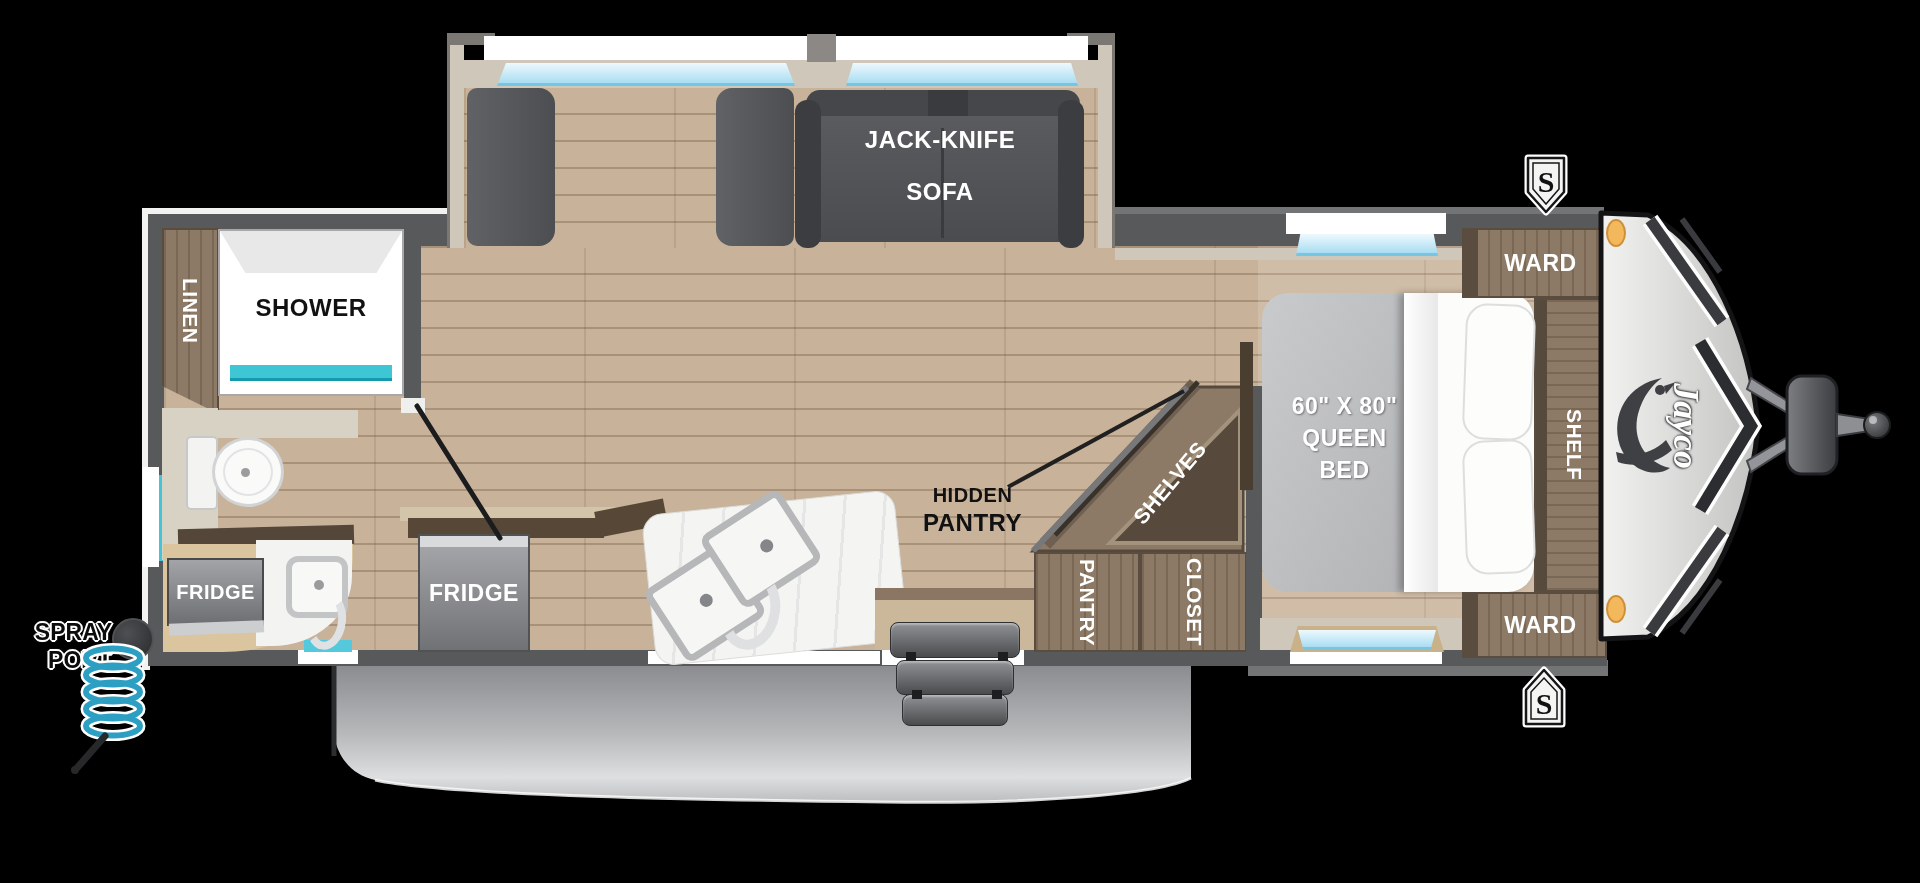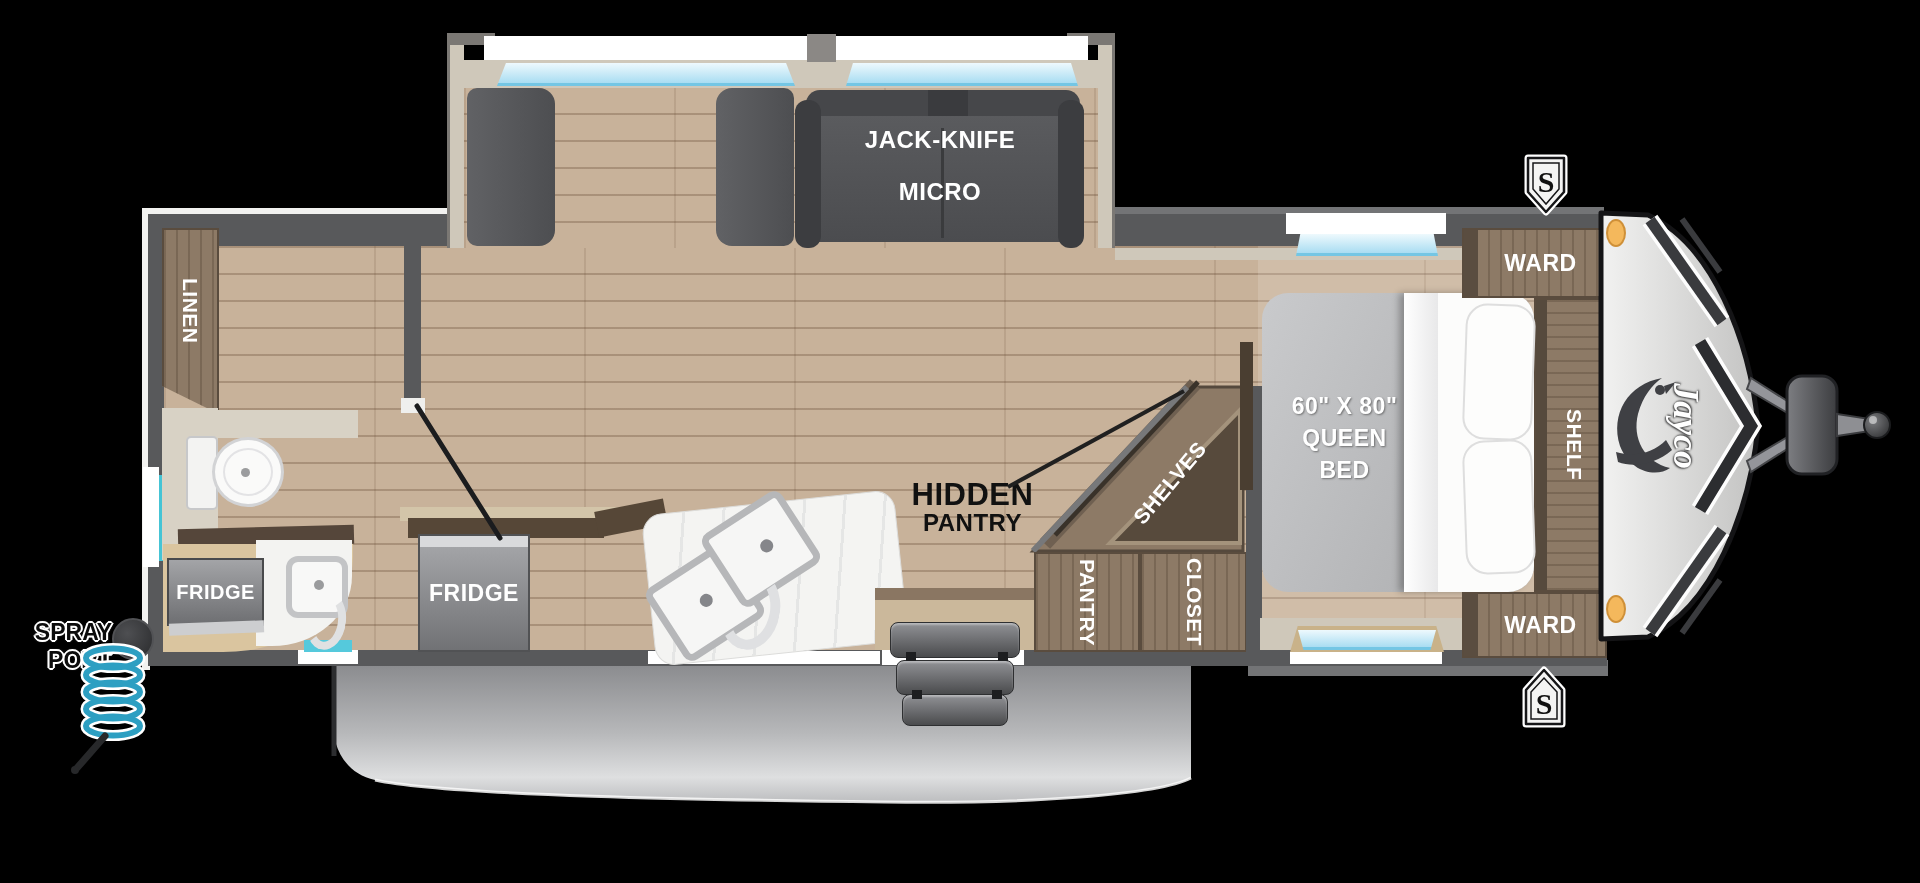--- a/index.html
+++ b/index.html
@@ -86,29 +86,36 @@
 
   <div class="abs" style="left:806px;top:90px;width:274px;height:42px;background:#46474a;border-radius:14px 14px 0 0;z-index:5"></div>
   <div class="abs" style="left:928px;top:90px;width:40px;height:44px;background:#3a3b3e;z-index:5"></div>
   <div class="abs" style="left:800px;top:116px;width:282px;height:126px;background:linear-gradient(180deg,#5a5b5e,#4b4c4f);border-radius:8px;z-index:5">
     <div class="abs" style="left:50%;top:12px;width:3px;height:110px;background:#3a3b3d;"></div>
   </div>
   <div class="abs" style="left:795px;top:100px;width:26px;height:148px;background:#3c3d40;border-radius:12px;z-index:5"></div>
   <div class="abs" style="left:1058px;top:100px;width:26px;height:148px;background:#3c3d40;border-radius:12px;z-index:5"></div>
   <div class="abs cx" style="left:850px;top:136px;width:180px;height:60px;flex-direction:column;z-index:6;gap:24px;">
     <span class="lbl" style="font-size:24px;line-height:28px;">JACK-KNIFE</span>
-    <span class="lbl" style="font-size:24px;line-height:28px;">MICRO</span>
+    <span class="lbl" style="font-size:24px;line-height:28px;">SOFA</span>
   </div>
 
   <div class="abs cab" style="left:162px;top:228px;width:57px;height:186px;clip-path:polygon(0 0,100% 0,100% 100%,0 85%);z-index:5;">
     <span class="abs lbl vtext" style="left:14px;top:48px;font-size:21px;">LINEN</span>
   </div>
   <div class="abs" style="left:162px;top:408px;width:56px;height:152px;background:#d8d2c5;z-index:5"></div>
   <div class="abs" style="left:218px;top:410px;width:140px;height:28px;background:#d8d2c5;z-index:5"></div>
 
+  <div class="abs" style="left:218px;top:229px;width:186px;height:167px;background:#fff;border:2px solid #a8a8aa;box-sizing:border-box;z-index:5;">
+    <div class="abs" style="left:0;top:0;width:100%;height:42px;background:#e8e8e9;clip-path:polygon(0 0,100% 0,86% 100%,14% 100%);"></div>
+    <div class="abs" style="left:10px;top:134px;width:162px;height:13px;background:#3fc6d4;border-bottom:3px solid #149aad;"></div>
+    <div class="abs cx" style="left:10px;top:62px;width:162px;height:30px;">
+      <span class="blk" style="font-size:24px;">SHOWER</span>
+    </div>
+  </div>
   <div class="abs wall" style="left:404px;top:229px;width:17px;height:172px;z-index:5"></div>
   <div class="abs" style="left:401px;top:398px;width:24px;height:15px;background:#efefed;z-index:5"></div>
 
   <div class="abs" style="left:186px;top:436px;width:28px;height:70px;background:#f3f3f2;border:2px solid #c7c8ca;border-radius:5px;z-index:5"></div>
   <div class="abs" style="left:212px;top:437px;width:72px;height:70px;background:#fafaf9;border:3px solid #d2d3d5;border-radius:50%;box-sizing:border-box;z-index:5;">
     <div class="abs" style="left:8px;top:8px;right:8px;bottom:8px;border:2px solid #e3e3e5;border-radius:50%;"></div>
     <div class="abs" style="left:26px;top:28px;width:9px;height:9px;background:#9b9c9e;border-radius:50%;"></div>
   </div>
 
   <div class="abs" style="left:178px;top:527px;width:176px;height:19px;background:#55463a;transform:rotate(-1.5deg);z-index:5"></div>
@@ -166,21 +173,21 @@
   <div class="abs cab cx" style="left:1034px;top:552px;width:106px;height:100px;z-index:5;">
     <span class="lbl vtext" style="font-size:21px;">PANTRY</span>
   </div>
   <div class="abs cab cx" style="left:1140px;top:552px;width:107px;height:100px;z-index:5;">
     <span class="lbl vtext" style="font-size:21px;">CLOSET</span>
   </div>
   <div class="abs wall" style="left:1246px;top:386px;width:16px;height:272px;z-index:5"></div>
   <div class="abs" style="left:1240px;top:342px;width:13px;height:148px;background:#4a3e31;z-index:5"></div>
 
   <div class="abs cx" style="left:915px;top:481px;width:115px;height:56px;flex-direction:column;z-index:6;">
-    <span class="blk" style="font-size:31px;line-height:28px;">HIDDEN</span>
+    <span class="blk" style="font-size:20px;line-height:28px;">HIDDEN</span>
     <span class="blk" style="font-size:24px;line-height:28px;">PANTRY</span>
   </div>
 
   <div class="abs beige" style="left:1115px;top:248px;width:487px;height:12px;z-index:5"></div>
   <div class="abs beige" style="left:1260px;top:618px;width:202px;height:32px;z-index:5"></div>
   <div class="abs" style="left:1286px;top:213px;width:160px;height:21px;background:#fff;z-index:5"></div>
   <div class="abs glass" style="left:1296px;top:234px;width:142px;height:22px;clip-path:polygon(3% 0,97% 0,100% 100%,0 100%);z-index:5"></div>
   <div class="abs" style="left:1290px;top:626px;width:154px;height:26px;background:#c9b289;clip-path:polygon(5% 0,95% 0,100% 100%,0 100%);z-index:5"></div>
   <div class="abs glass" style="left:1298px;top:630px;width:138px;height:20px;clip-path:polygon(0 0,100% 0,96% 100%,4% 100%);z-index:6"></div>
 

